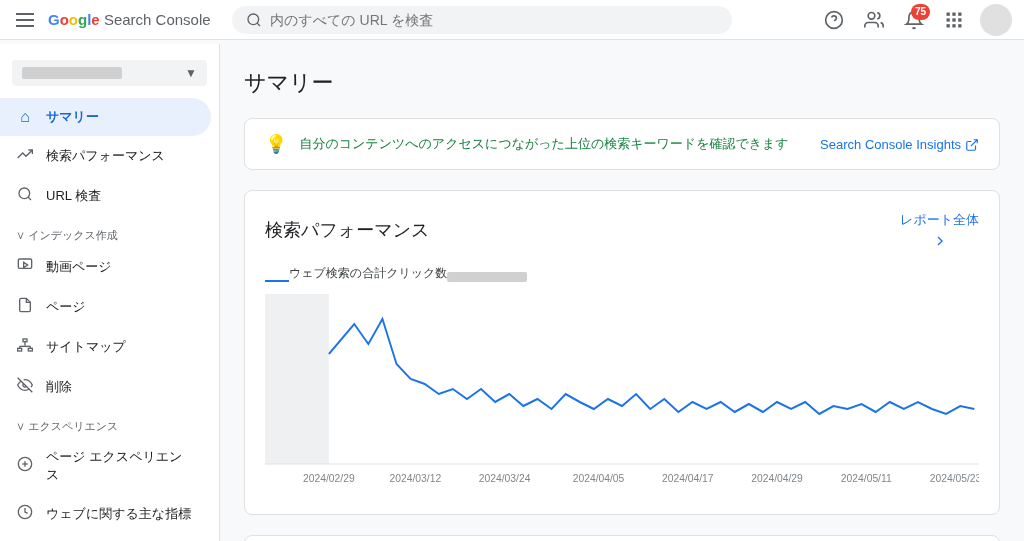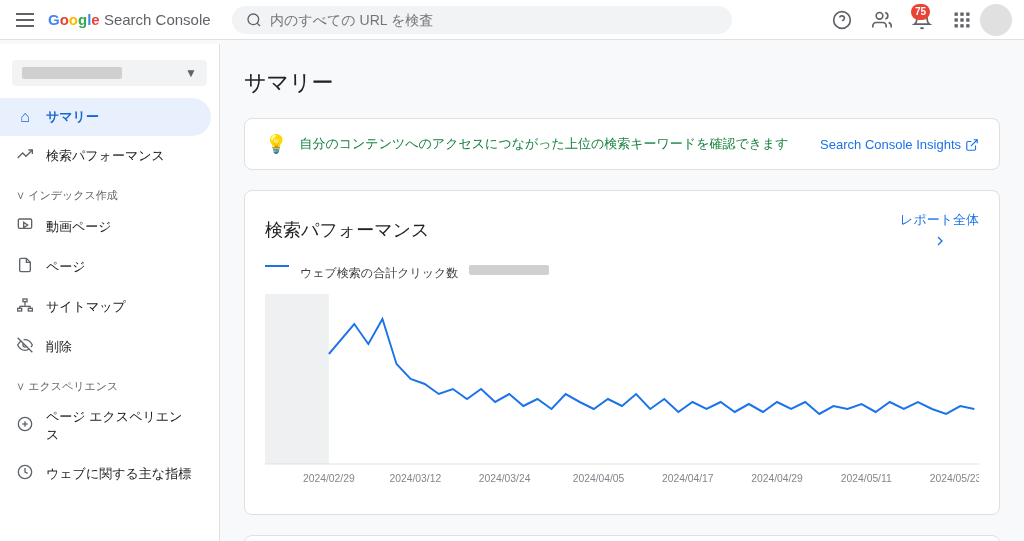--- a/index.html
+++ b/index.html
@@ -61,21 +61,21 @@
       align-items: center;
       gap: 4px;
       margin-left: auto;
     }
     .icon-btn {
       width: 36px;
       height: 36px;
       border-radius: 50%;
       display: flex;
       align-items: center;
-      justify-content: flex-end;
+      justify-content: center;
       cursor: pointer;
       position: relative;
       color: #5f6368;
     }
     .notification-badge {
       position: absolute;
       top: 2px;
       right: 2px;
       background: #ea4335;
       color: white;
@@ -215,22 +215,22 @@
       cursor: pointer;
       display: flex;
       align-items: center;
       gap: 4px;
       flex-direction: column;
     }
 
     
     .chart-legend {
       display: flex;
-      align-items: flex-start;
-      gap: 11px;
+      align-items: flex-end;
+      gap: 0;
       margin-bottom: 12px;
       font-size: 12px;
       color: #3c4043;
     }
     .legend-line { width: 24px; height: 2px; background: #1a73e8; }
     .legend-blurred { background: #d0d0d0; height: 10px; width: 80px; border-radius: 2px; }
 
     
     .chart-container {
       position: relative;
@@ -319,20 +319,29 @@
       <span>サマリー</span>
     </div>
     <div class="nav-item">
       <span class="nav-icon">
         <svg width="16" height="16" viewBox="0 0 24 24" fill="none" stroke="currentColor" stroke-width="2">
             <polyline points="23 6 13.5 15.5 8.5 10.5 1 18"></polyline>
             <polyline points="17 6 23 6 23 12"></polyline>
           </svg>
       </span>
       <span>検索パフォーマンス</span>
+    </div>
+    <div class="nav-item">
+      <span class="nav-icon">
+        <svg width="16" height="16" viewBox="0 0 24 24" fill="none" stroke="currentColor" stroke-width="2">
+            <circle cx="11" cy="11" r="8"></circle>
+            <line x1="21" y1="21" x2="16.65" y2="16.65"></line>
+          </svg>
+      </span>
+      <span>URL 検査</span>
     </div>
 
     <div class="nav-section-label">∨ インデックス作成</div>
     <div class="nav-item">
       <span class="nav-icon">
         <svg width="16" height="16" viewBox="0 0 24 24" fill="none" stroke="currentColor" stroke-width="2">
             <rect x="2" y="3" width="20" height="14" rx="2" ry="2"></rect>
             <polygon points="10 8 16 12 10 16 10 8"></polygon>
           </svg>
       </span>

